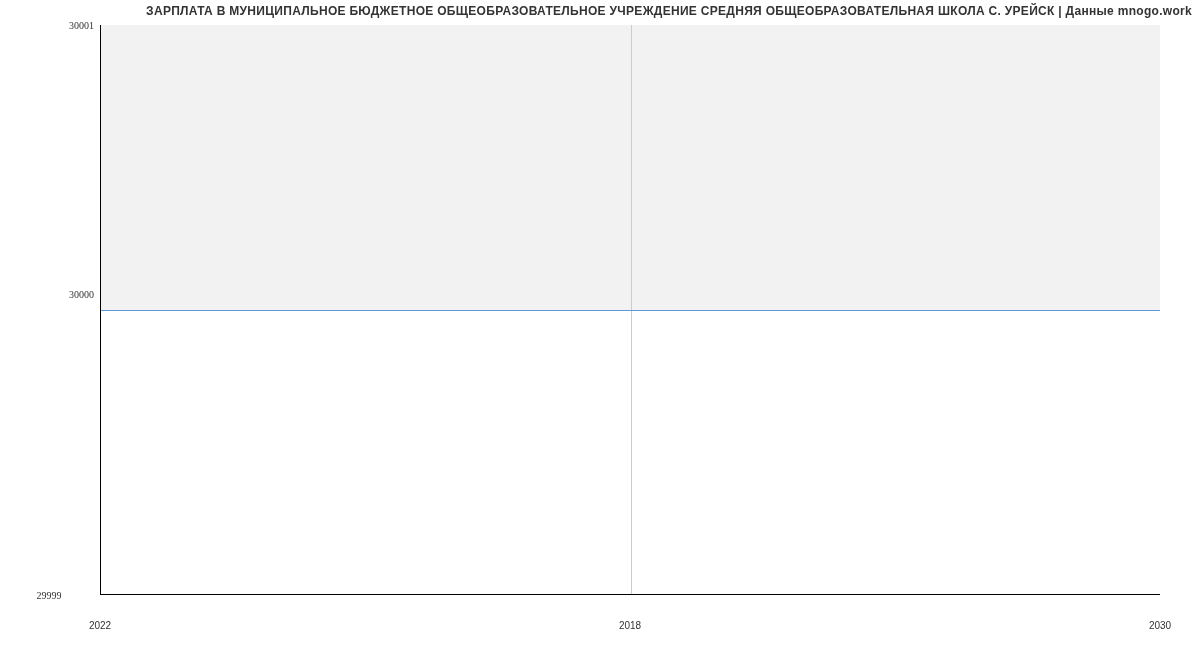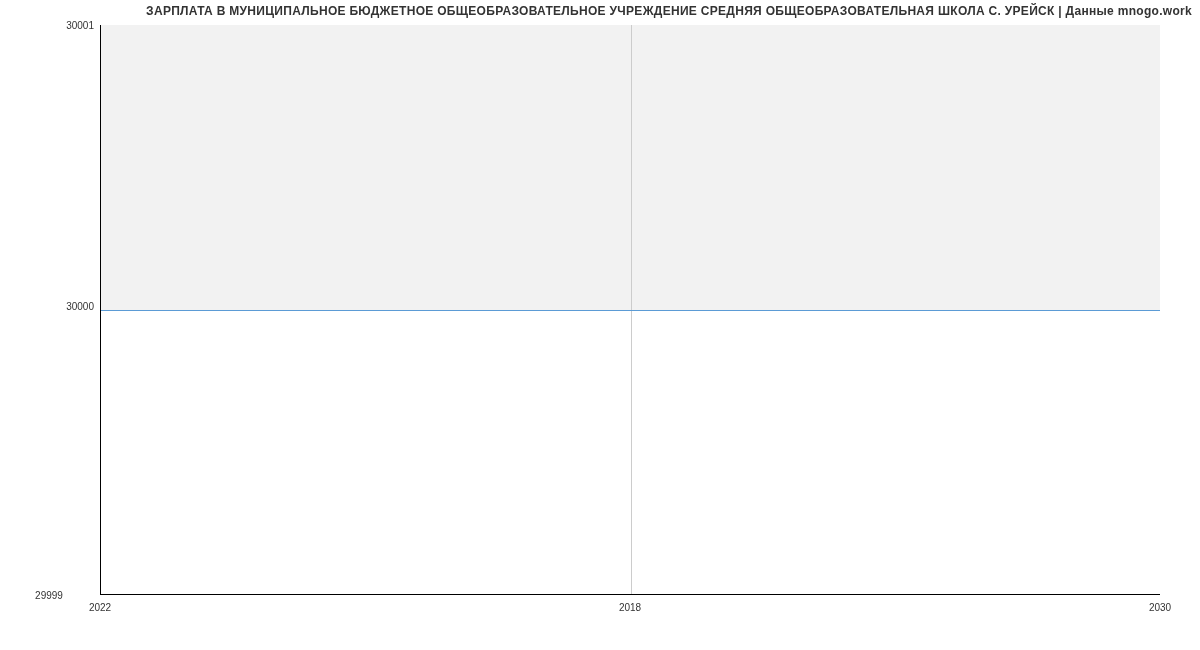--- a/index.html
+++ b/index.html
@@ -67,44 +67,45 @@
   }
   
   .ytick {
     position: absolute;
     right: 1106px; 
     font-size: 10px;
     color: #333;
     transform: translateY(-50%);
     text-align: right;
     width: 90px;
+    font-family: Liberation Serif, serif;
   }
   
   .xtick {
     position: absolute;
-    top: 602px;
+    top: 620px;
     font-size: 10px;
     color: #333;
     transform: translateX(-50%);
   }
 </style>
 </head>
 <body>
 
 <div class="chart-wrap">
 
   <div class="title">ЗАРПЛАТА В МУНИЦИПАЛЬНОЕ БЮДЖЕТНОЕ ОБЩЕОБРАЗОВАТЕЛЬНОЕ УЧРЕЖДЕНИЕ СРЕДНЯЯ ОБЩЕОБРАЗОВАТЕЛЬНАЯ ШКОЛА С. УРЕЙСК | Данные mnogo.work</div>
 
   <div class="plot">
     <div class="fill-upper"></div>
     <div class="vgrid"></div>
     <div class="line"></div>
   </div>
 
   <div class="ytick" style="top:25px;">30001</div>
-  <div class="ytick" style="top:306px;">30000</div>
+  <div class="ytick" style="top:294px;">30000</div>
   <div class="ytick" style="top:595px;text-align:center;">29999</div>
 
   <div class="xtick" style="left:100px;">2022</div>
   <div class="xtick" style="left:630px;">2018</div>
   <div class="xtick" style="left:1160px;">2030</div>
 
 </div>
 
 </body></html>

